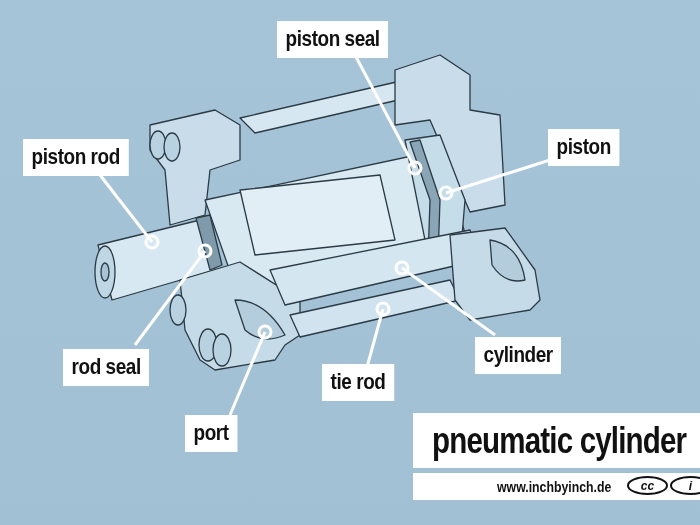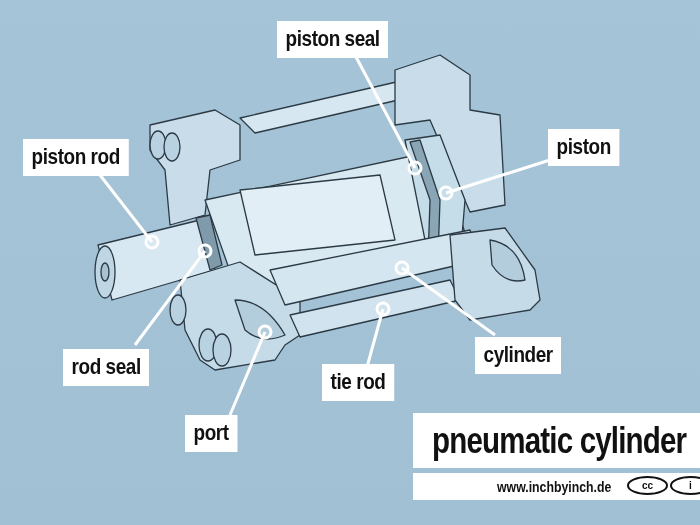--- a/index.html
+++ b/index.html
@@ -5,21 +5,21 @@
   html, body { margin:0; padding:0; }
   body { width:700px; height:525px; overflow:hidden; background:#a3c2d6; position:relative; font-family:"Liberation Sans", sans-serif; }
   .canvas { position:absolute; left:0; top:0; width:700px; height:525px; background:linear-gradient(180deg,#a6c4d8 0%,#a1c0d4 100%); }
   svg.drawing { position:absolute; left:0; top:0; }
   .label { position:absolute; background:#fff; color:#111; font-family:"Liberation Sans", sans-serif; font-weight:bold; font-size:22px; letter-spacing:-0.5px; line-height:1; padding:7px 10px 8px 10px; white-space:nowrap; transform:scaleX(0.86); transform-origin:left top; }
   .title-box { position:absolute; left:413px; top:413px; width:287px; height:55px; background:#fff; }
   .title-text { position:absolute; left:432px; top:420px; font-family:"Liberation Sans", sans-serif; font-weight:bold; font-size:36px; color:#111; letter-spacing:-1px; transform:scaleX(0.82); transform-origin:left top; white-space:nowrap; }
   .url-box { position:absolute; left:413px; top:473px; width:287px; height:27px; background:#fff; }
   .url-text { position:absolute; left:497px; top:478px; font-family:"Liberation Sans", sans-serif; font-weight:bold; font-size:15px; color:#111; transform:scaleX(0.82); transform-origin:left top; white-space:nowrap; }
   .cc-icons { position:absolute; left:627px; top:476px; display:flex; gap:2px; }
-  .cc-icon { width:41px; height:19px; border:2px solid #111; border-radius:50%; box-sizing:border-box; display:flex; align-items:center; justify-content:center; font-size:10px; font-weight:bold; color:#111; }
+  .cc-icon { width:41px; height:19px; border:2px solid #111; border-radius:50%; box-sizing:border-box; display:flex; align-items:center; justify-content:center; font-size:12px; font-weight:bold; color:#111;font-style:italic; }
 </style>
 </head>
 <body>
 
 <div class="canvas">
   <svg class="drawing" width="700" height="525" viewBox="0 0 700 525">
     <g fill="#cfe2ee" stroke="#2b3a44" stroke-width="1.3" stroke-linejoin="round">
 
       <path d="M240 118 L405 80 L420 95 L255 133 Z" fill="#d6e7f1"></path>
 

